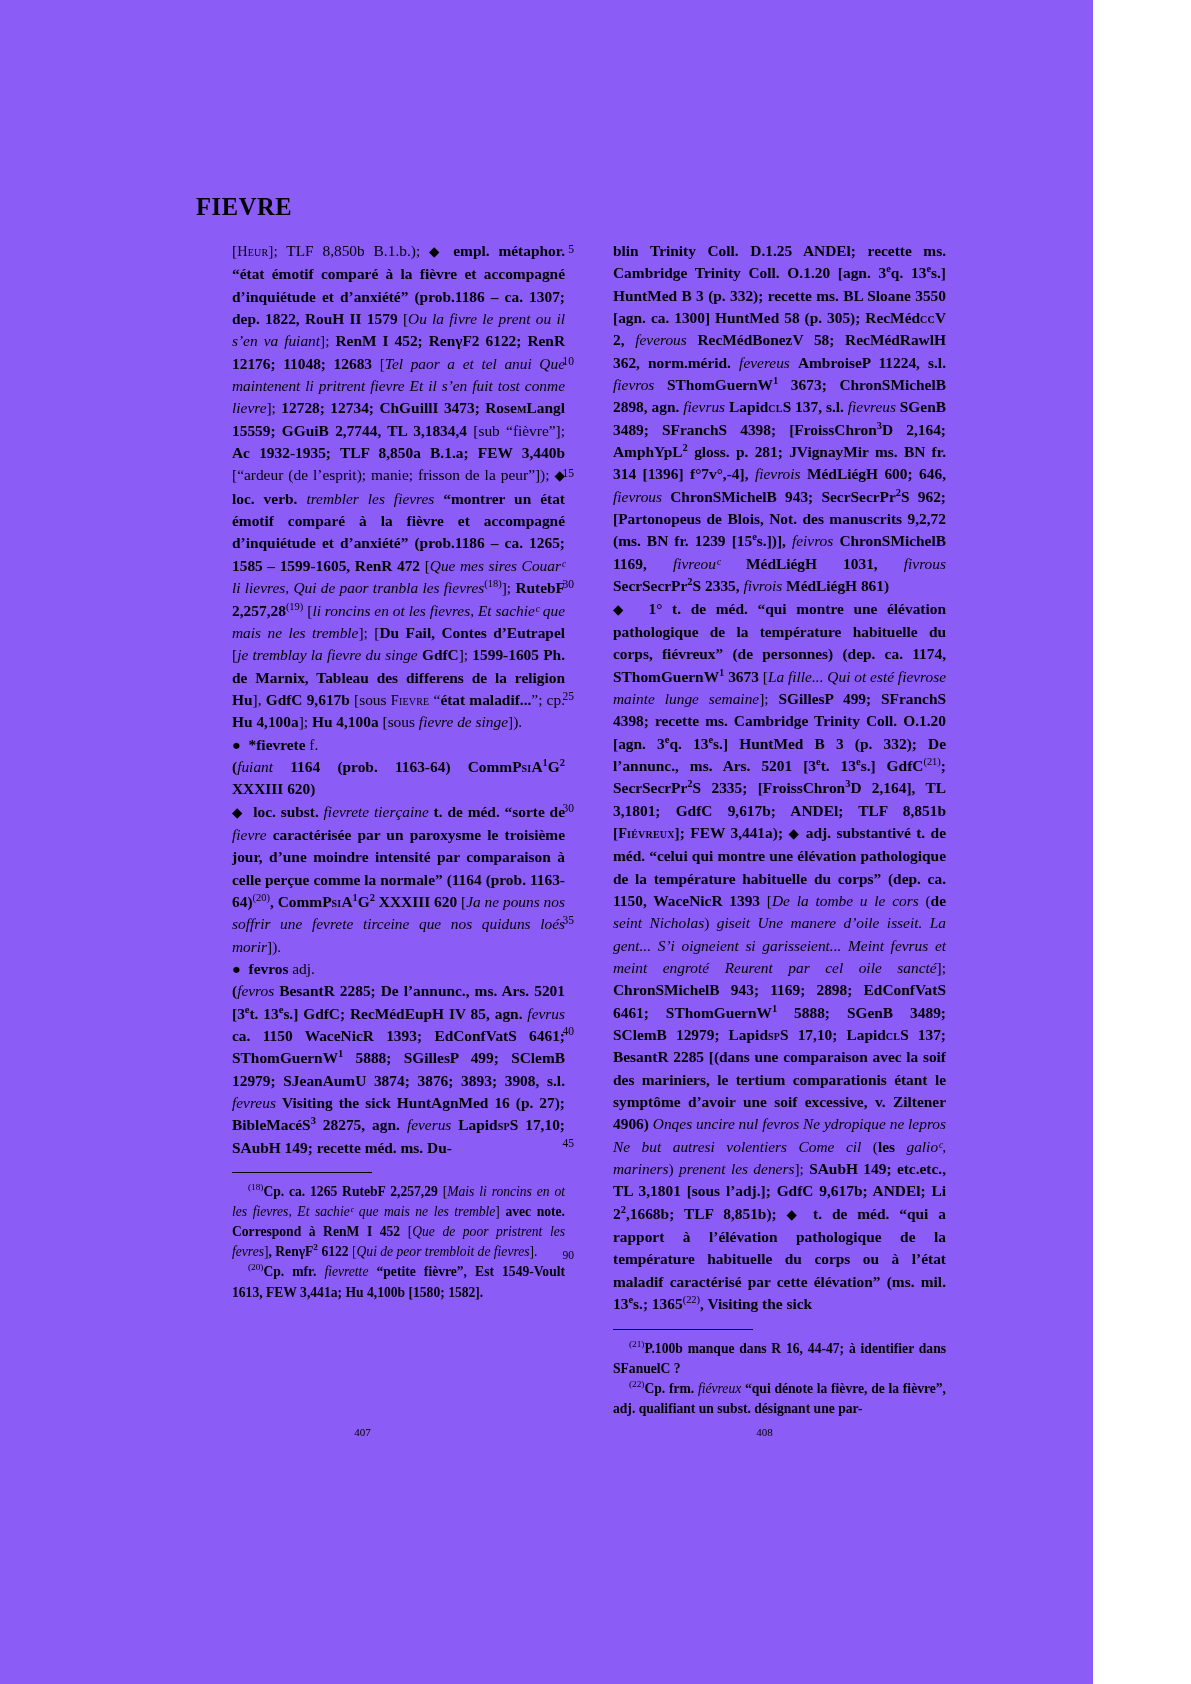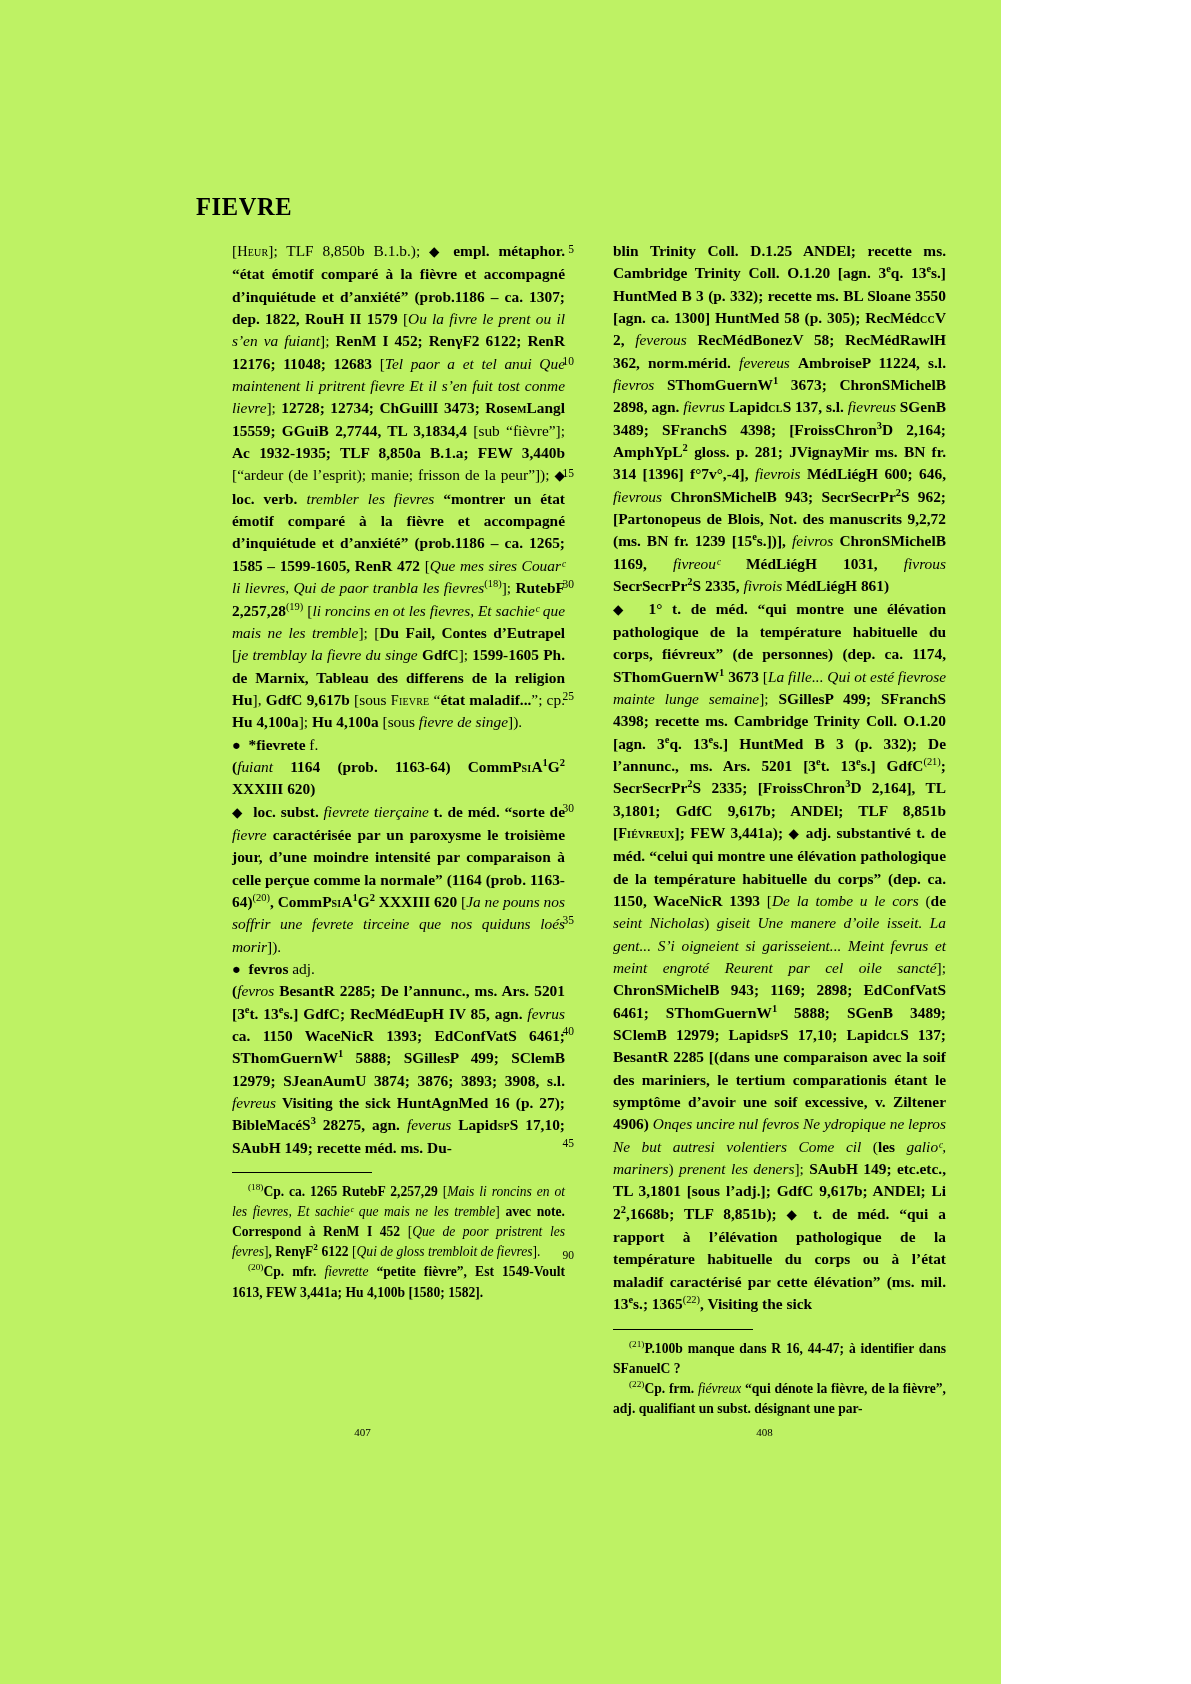--- a/index.html
+++ b/index.html
@@ -14,23 +14,23 @@
     position: relative;
     font-family: "Liberation Serif", "DejaVu Serif", serif;
     color: #000000;
     overflow: hidden;
   }
 
   
   #page {
     position: absolute;
     left: 0; top: 0;
-    width: 1001px;
+    width: 1093px;
     height: 1684px;
-    background: #bef264;
+    background: #8b5cf6;
   }
 
   
   #headword {
     position: absolute;
     left: 196px;
     top: 179px;
     font-size: 24.5px;
     font-weight: bold;
     letter-spacing: 0.6px;
@@ -125,21 +125,21 @@
       <p><span class="lozenge">◆</span>&nbsp;&nbsp;<b>loc. subst.</b> <i>fievrete tierçaine</i> <b>t. de méd. “sorte de</b> <i>fievre</i> <b>caractérisée par un paroxysme le troisième jour, d’une moindre intensité par comparaison à celle perçue comme la normale” (1164 (prob. 1163-64)</b><sup>(20)</sup><b>, CommP<span class="sc">si</span>A<sup>1</sup>G<sup>2</sup> XXXIII 620</b> [<i>Ja ne pouns nos soffrir une fevrete tirceine que nos quiduns loés morir</i>]).</p>
 
       <p><span class="bullet">●</span>&nbsp;&nbsp;<b>fevros</b> adj.</p>
 
       <p><b>(</b><i>fevros</i> <b>BesantR 2285; De l’annunc., ms. Ars. 5201 [3<sup>e</sup>t. 13<sup>e</sup>s.] GdfC; RecMédEupH IV 85, agn.</b> <i>fevrus</i> <b>ca. 1150 WaceNicR 1393; EdConfVatS 6461; SThomGuernW<sup>1</sup> 5888; SGillesP 499; SClemB 12979; SJeanAumU 3874; 3876; 3893; 3908, s.l.</b> <i>fevreus</i> <b>Visiting the sick HuntAgnMed 16 (p. 27); BibleMacéS<sup>3</sup> 28275, agn.</b> <i>feverus</i> <b>Lapid<span class="sc">sp</span>S 17,10; SAubH 149; recette méd. ms. Du-</b></p>
     </div>
 
     <div class="notes-rule"></div>
 
     <div class="col-notes">
-      <p><sup>(18)</sup><b>Cp. ca. 1265 RutebF 2,257,29</b> [<i>Mais li roncins en ot les fievres, Et sachieᶜ que mais ne les tremble</i>] <b>avec note. Correspond à RenM I 452</b> [<i>Que de poor pristrent les fevres</i>]<b>, RenγF<sup>2</sup> 6122</b> [<i>Qui de gloss trembloit de fievres</i>].</p>
+      <p><sup>(18)</sup><b>Cp. ca. 1265 RutebF 2,257,29</b> [<i>Mais li roncins en ot les fievres, Et sachieᶜ que mais ne les tremble</i>] <b>avec note. Correspond à RenM I 452</b> [<i>Que de poor pristrent les fevres</i>]<b>, RenγF<sup>2</sup> 6122</b> [<i>Qui de peor trembloit de fievres</i>].</p>
       <p><sup>(20)</sup><b>Cp. mfr.</b> <i>fievrette</i> <b>“petite fièvre”, Est 1549-Voult 1613, FEW 3,441a; Hu 4,100b [1580; 1582].</b></p>
     </div>
   </div>
 
   <div id="linenumbers">
     <div>
         <span>5</span>
       </div>
     <div>
         <span>10</span>

